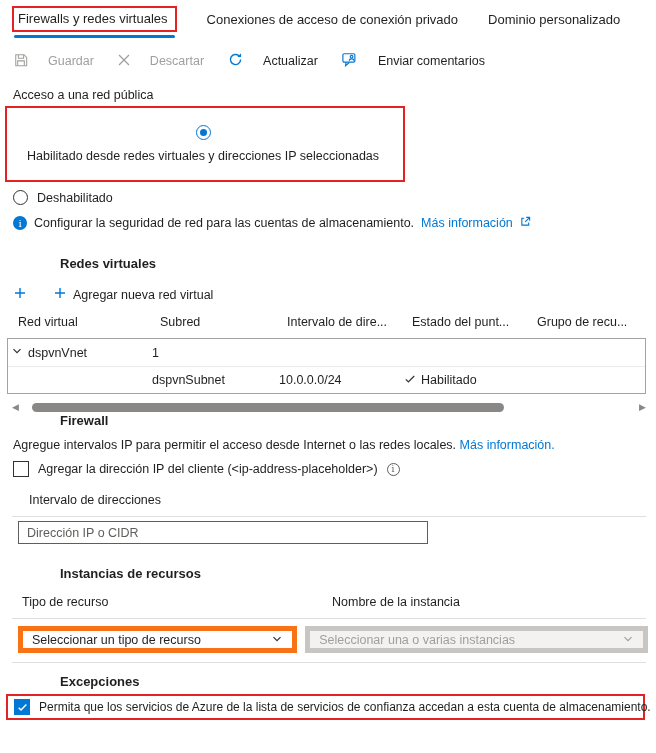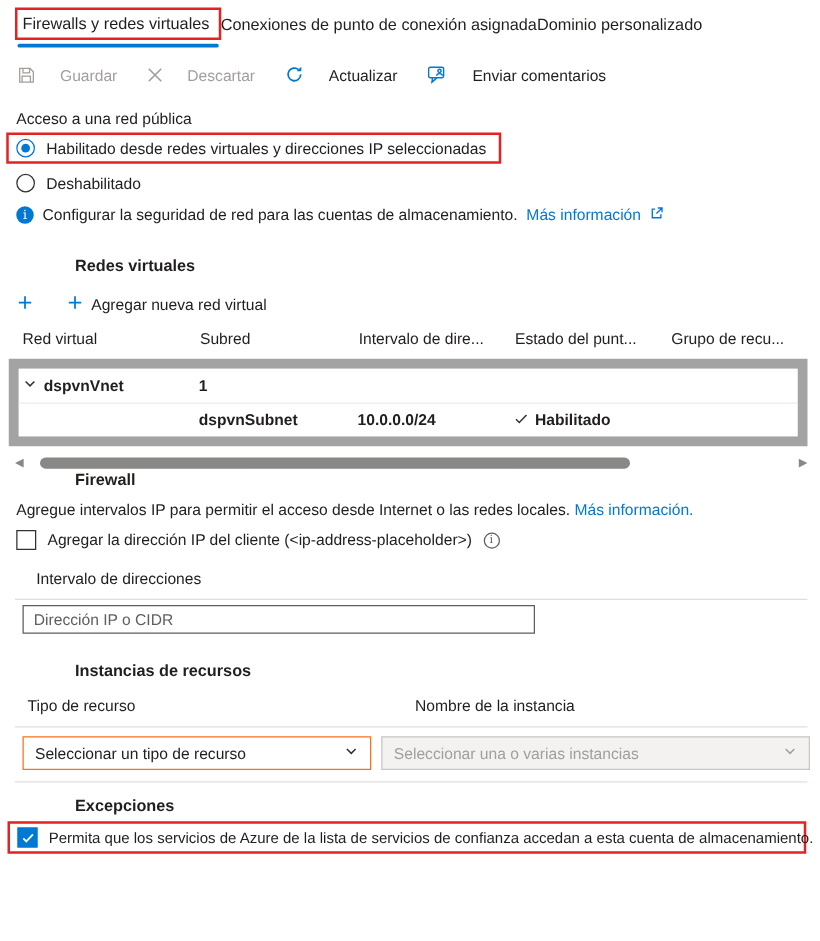--- a/index.html
+++ b/index.html
@@ -6,55 +6,55 @@
   html,body { margin:0; padding:0; }
   body {
     width:656px; height:753px; overflow:hidden;
     background:#fff; color:#201f1e;
     font-family:"Liberation Sans", sans-serif;
     font-size:12.5px;
   }
   .page { padding:6px 8px 0 12px; }
 
   
-  .tabs { display:flex; align-items:flex-start; }
+  .tabs { display:flex; align-items:flex-start; gap:30px; }
   .tab { font-size:13px; color:#201f1e; cursor:pointer; padding-top:6px; }
   .tab.active { padding-top:0; }
   .tab-label-box { border:2px solid #e32222; padding:3px 7px 4px 4px; }
   .tab-underline { height:3px; background:#0078d4; margin:3px 2px 0 2px; border-radius:2px; }
 
   
   .toolbar { display:flex; align-items:center; gap:24px; margin:14px 0 0 2px; }
   .tb-btn { display:flex; align-items:center; gap:20px; cursor:pointer; }
   .tb-btn.disabled { color:#a19f9d; cursor:default; }
 
   
   .section-label { margin:18px 0 2px 1px; }
   .radio-row { display:flex; align-items:center; gap:9px; margin:8px 0 8px 1px; }
   .radio { width:15px; height:15px; border:1px solid #323130; border-radius:50%; background:#fff; flex:none; position:relative; }
   .radio.sel { border-color:#0078d4; }
   .radio.sel::after { content:""; position:absolute; inset:3px; border-radius:50%; background:#0078d4; }
   .red-box-inline { border:2px solid #e32222; padding:3px 10px 3px 6px; margin:4px 0 4px -7px; width:-moz-fit-content; width:fit-content; }
-  .red-box-inline .radio-row { margin:0; }
+  .red-box-inline .radio-row { margin:14px;flex-direction:column; }
 
   .info-row { display:flex; align-items:center; gap:7px; margin:11px 0 0 1px; }
   .info-filled { width:14px; height:14px; border-radius:50%; background:#0078d4; color:#fff;
     font-size:10px; font-family:"DejaVu Serif",serif; display:flex; align-items:center; justify-content:center; flex:none; }
   a.link { color:#0078d4; text-decoration:none; cursor:pointer; }
 
   
   h3 { font-size:13px; margin:0; font-weight:bold; color:#201f1e;padding-left:48px; }
 
   
   .vnet-section { margin-top:26px; }
   .add-links { display:flex; gap:28px; margin:16px 0 0 2px; }
   .add-link { display:flex; align-items:center; gap:7px; cursor:pointer; }
   .vnet-head { display:grid; grid-template-columns:142px 127px 125px 125px 1fr;
     padding:13px 0 9px 6px; }
-  .rows-red-box { border:8px solid #a3a3a3; margin-left:-5px; margin-right:2px;font-weight:bold; }
+  .rows-red-box { border:1px solid #a3a3a3; margin-left:-5px; margin-right:2px; }
   .vnet-row { display:grid; grid-template-columns:141px 127px 125px 125px 1fr; align-items:center;
     height:27px; padding-left:3px; border-top:1px solid #edebe9; background:#fff; }
   .vnet-row:first-child { border-top:none; }
   .cell-flex { display:flex; align-items:center; gap:5px; }
   .hscroll { display:flex; align-items:center; margin:7px 2px 0 0; height:12px; }
   .hs-arrow { color:#8a8886; font-size:9px; width:12px; flex:none; line-height:12px; }
   .hs-track { flex:1; height:9px; position:relative; }
   .hs-thumb { position:absolute; left:8px; top:0; width:472px; height:9px; background:#8a8886; border-radius:5px; }
 
   
@@ -71,21 +71,21 @@
   .ip-input { width:410px; height:23px; border:1px solid #605e5c; margin:4px 0 0 6px;
     padding:0 8px; font-family:"Liberation Sans",sans-serif; font-size:12.5px; color:#201f1e; }
   .ip-input::placeholder { color:#605e5c; }
 
   
   .ri-section { margin-top:22px; }
   .ri-desc { margin:10px 2px 0 1px; max-width:632px; line-height:1.4; }
   .dd-labels { display:flex; margin:14px 0 0 10px; }
   .dd-labels span:first-child { width:310px; }
   .dd-row { display:flex; gap:8px; margin:7px 0 0 6px; }
-  .dd { height:27px; border:1px solid #f97316; background:#fff; display:flex; align-items:center;
+  .dd { height:27px; border:5px solid #f97316; background:#fff; display:flex; align-items:center;
     justify-content:space-between; padding:0 9px; cursor:pointer; }
   .dd-type { width:300px; }
   .dd-name { width:369px; }
   .dd.disabled { background:#f3f2f1; border-color:#c8c6c4; color:#a19f9d; cursor:default; }
   .dd .chev { font-size:11px; color:#323130; }
   .dd.disabled .chev { color:#a19f9d; }
 
   
   .exc-section { margin-top:11px; }
   .exc-rows { margin-top:5px; }
@@ -99,21 +99,21 @@
 <div class="page">
 
   <div class="tabs">
     <div class="tab active">
       <div class="tab-label-box">
         <span>Firewalls y redes virtuales</span>
       </div>
       <div class="tab-underline"></div>
     </div>
     <div class="tab">
-      <span>Conexiones de punto de conexión asignada</span>
+      <span>Conexiones de acceso de conexión privado</span>
     </div>
     <div class="tab">
       <span>Dominio personalizado</span>
     </div>
   </div>
 
   <div class="toolbar">
     <div class="tb-btn disabled">
       <span>
         <svg width="14" height="14" viewBox="0 0 16 16" fill="none" stroke="#a19f9d" stroke-width="1.2">

